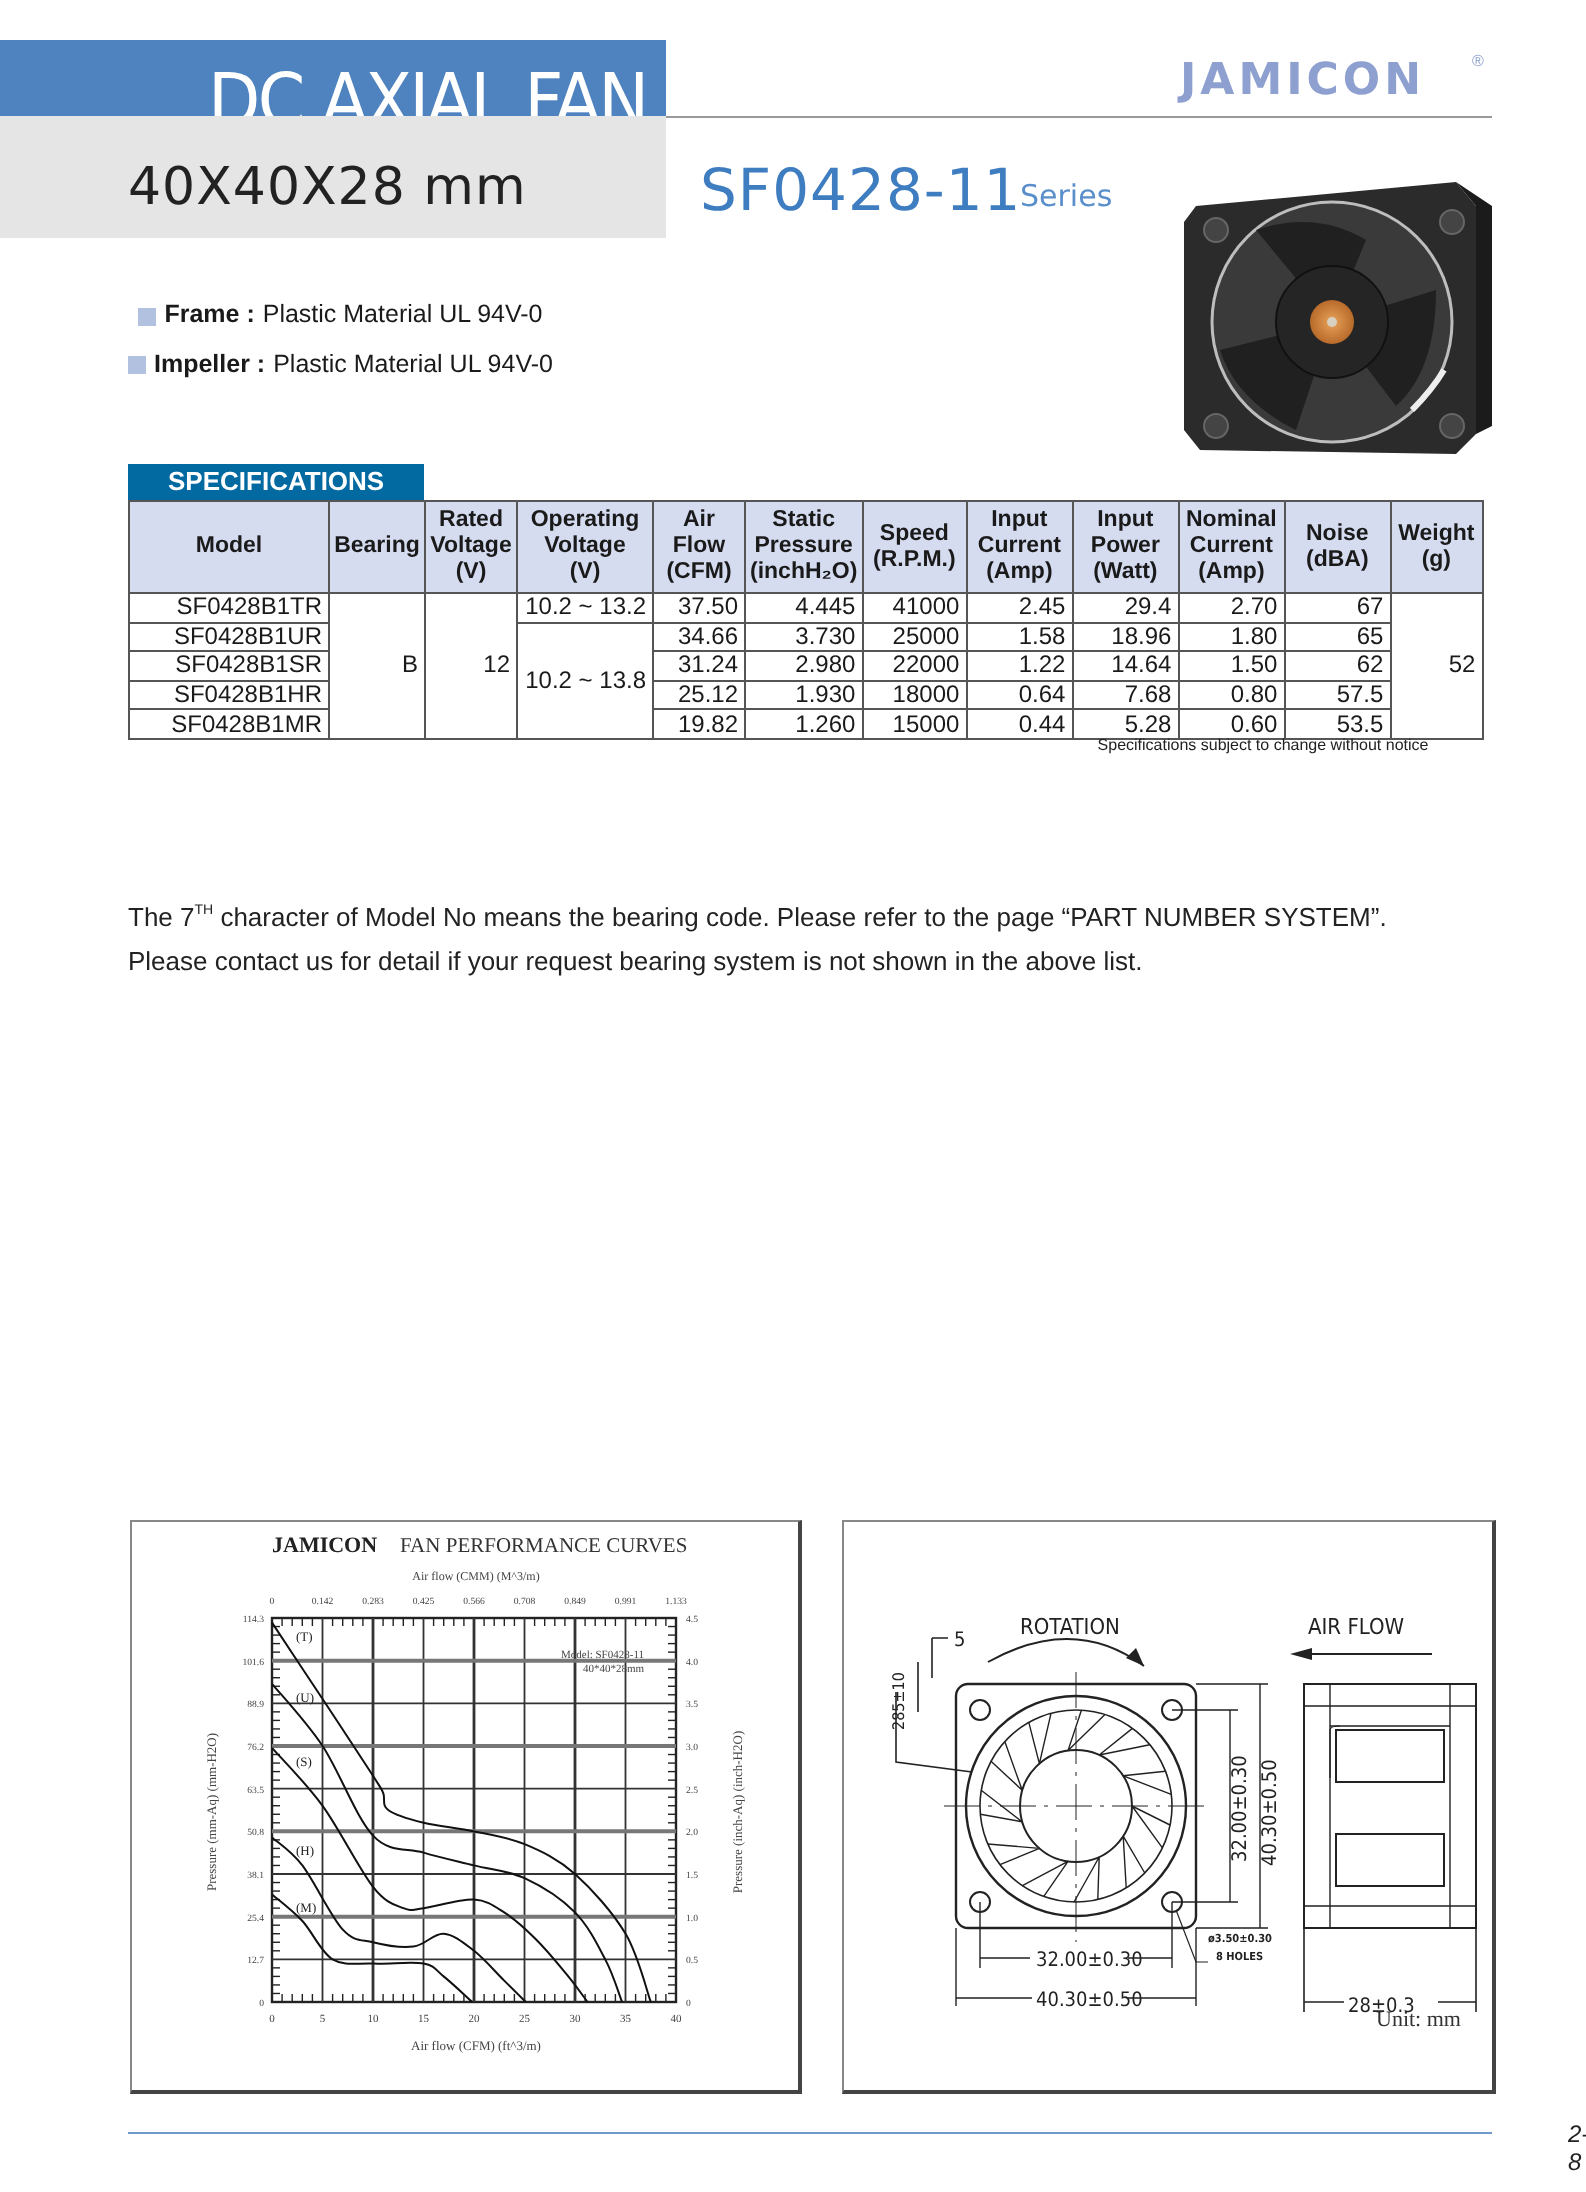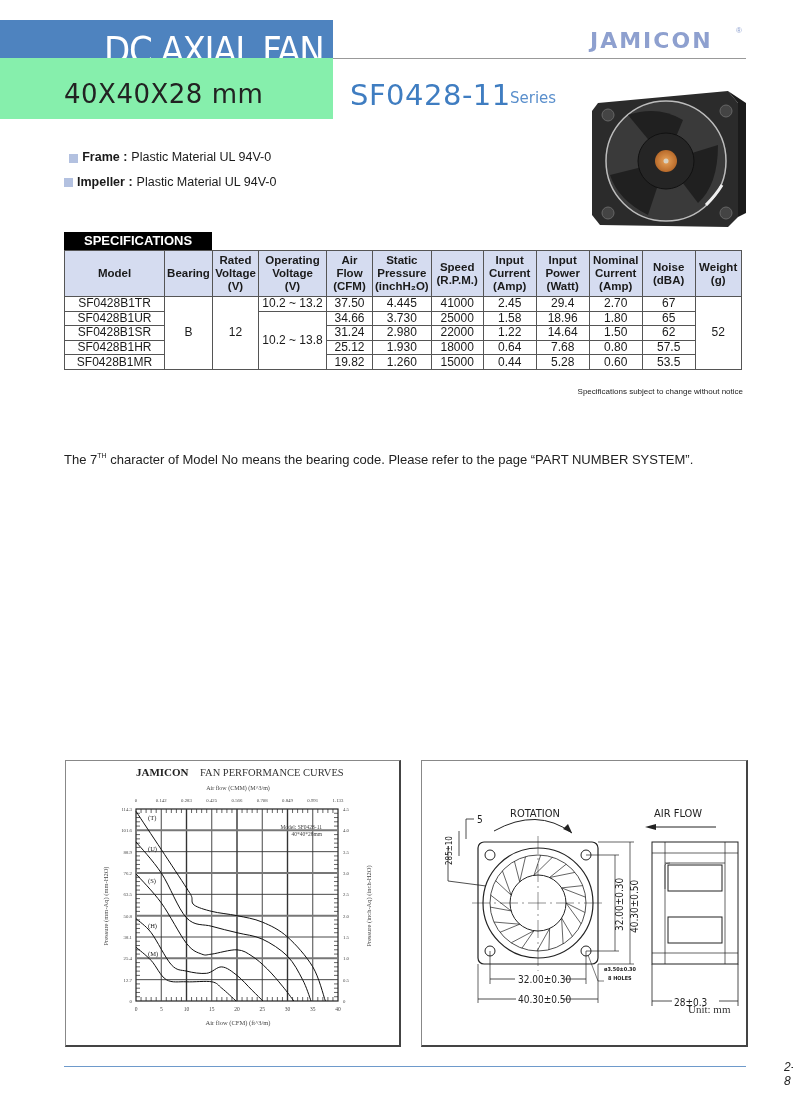--- a/index.html
+++ b/index.html
@@ -1,41 +1,41 @@
 <!DOCTYPE html>
 <html><head>
 <meta charset="utf-8">
 <style>
   * { box-sizing: border-box; margin: 0; padding: 0; }
   html, body { width: 793px; height: 1096px; background: #ffffff; overflow: hidden; }
   body { position: relative; font-family: "Liberation Sans", sans-serif; color: #1a1a1a; }
 
   .title-bar { position: absolute; left: 0; top: 0; width: 333px; height: 58px; background: #4e83bf; margin-top: 20px; }
   .title-text { position: absolute; right: 10px; top: 9px; color: #fff; font-family: "DejaVu Sans", sans-serif; font-size: 37px; letter-spacing: -1.5px; font-weight: normal; transform: scaleX(0.92); transform-origin: right; }
-  .size-bar { position: absolute; left: 0; top: 58px; width: 333px; height: 61px; background: #86efac; }
+  .size-bar { position: absolute; left: 0; top: 58px; width: 333px; height: 61px; background: #e5e5e5; }
   .size-text { position: absolute; left: 64px; top: 21px; font-family: "DejaVu Sans", sans-serif; font-size: 26px; color: #222; letter-spacing: 0.5px; }
   .header-rule { position: absolute; left: 333px; top: 58px; width: 413px; height: 1px; background: #999; }
   .logo { position: absolute; left: 590px; top: 28px; font-family: "DejaVu Sans", sans-serif; font-weight: bold; font-size: 22px; color: #8ea0cf; letter-spacing: 2px; }
   .logo-reg { position: absolute; left: 736px; top: 26px; font-size: 8px; color: #8ea0cf; }
   .series { position: absolute; left: 350px; top: 78px; font-family: "DejaVu Sans", sans-serif; font-size: 29px; color: #3f7dc1; letter-spacing: 0.5px; }
   .series-sub { position: absolute; left: 510px; top: 89px; font-family: "DejaVu Sans", sans-serif; font-size: 15px; color: #5a8fcc; }
 
   .fan-photo { position: absolute; left: 588px; top: 85px; width: 158px; height: 145px; }
 
   .features { position: absolute; left: 64px; top: 145px; }
   .feature { font-size: 12.5px; height: 24.5px; display: flex; align-items: center; justify-content: center; }
   .bullet { width: 9px; height: 9px; background: #b3c1e0; margin-right: 4px; margin-top: 2px; display: inline-block; }
   .feature b { margin-right: 4px; }
 
-  .spec-label { position: absolute; left: 64px; top: 232px; width: 148px; height: 18px; background: #000000; color: #fff; font-weight: bold; font-size: 13px; padding-left: 20px; line-height: 18px; }
+  .spec-label { position: absolute; left: 64px; top: 232px; width: 148px; height: 18px; background: #0369a1; color: #fff; font-weight: bold; font-size: 13px; padding-left: 20px; line-height: 18px; }
   table.spec { position: absolute; left: 64px; top: 250px; border-collapse: collapse; font-size: 12px; }
   table.spec th { background: #d5dcf0; font-weight: bold; font-size: 11.5px; line-height: 13px; border: 1px solid #555; text-align: center; padding: 0 2px; height: 46px; }
-  table.spec td { border: 1px solid #555; height: 14.6px; line-height: 13px; text-align: center; font-size: 12px; padding: 0 3px; }
+  table.spec td { border: 1px solid #555; height: 14.6px; line-height: 13px; text-align: right; font-size: 12px; padding: 0 3px; }
   td.left { text-align: right; }
-  .notice { position: absolute; left: 520px; top: 387px; width: 223px; font-size: 8px; text-align: right; color: #222; }
+  .notice { position: absolute; left: 520px; top: 368px; width: 223px; font-size: 8px; text-align: center; color: #222; }
 
   .note { position: absolute; left: 64px; top: 445px; font-size: 13px; line-height: 22px; color: #222; }
   .note sup { font-size: 7px; vertical-align: 6px; }
 
   .panel { position: absolute; border: 1px solid #888; border-right: 2px solid #444; border-bottom: 2px solid #444; background: #fff; }
   .panel.left { left: 65px; top: 760px; width: 336px; height: 287px; }
   .panel.right { left: 421px; top: 760px; width: 327px; height: 287px; }
 
   .footer-rule { position: absolute; left: 64px; top: 1066px; width: 682px; height: 1px; background: #6e9acb; }
   .page-num { position: absolute; left: 784px; top: 1060px; font-size: 12px; color: #222; font-style: italic; }
@@ -178,20 +178,21 @@
       <td class="left">5.28</td>
       <td>0.60</td>
       <td class="left">53.5</td>
     </tr>
   </tbody>
 </table>
 <div class="notice">Specifications subject to change without notice</div>
 
 <div class="note">
   <div><span>The 7</span><sup>TH</sup><span> character of Model No means the bearing code. Please refer to the page “PART NUMBER SYSTEM”.</span></div>
+  <div>Please contact us for detail if your request bearing system is not shown in the above list.</div>
 </div>
 
 <div class="panel left">
   <svg id="chart" width="336" height="287" viewBox="0 0 336 287" style="font-family:'Liberation Serif',serif;">
     <text x="70" y="15" font-size="11" font-weight="bold" fill="#222">JAMICON</text>
     <text x="134" y="15" font-size="10.5" fill="#333">FAN PERFORMANCE CURVES</text>
     <text x="172" y="29" font-size="6" fill="#444" text-anchor="middle">Air flow  (CMM) (M^3/m)</text>
     <g id="chart-grid">
         <rect x="70" y="48" width="202" height="192" fill="none" stroke="#222" stroke-width="1.2"></rect>
         <line x1="95.25" y1="48" x2="95.25" y2="240" stroke="#333" stroke-width="0.9"></line>

